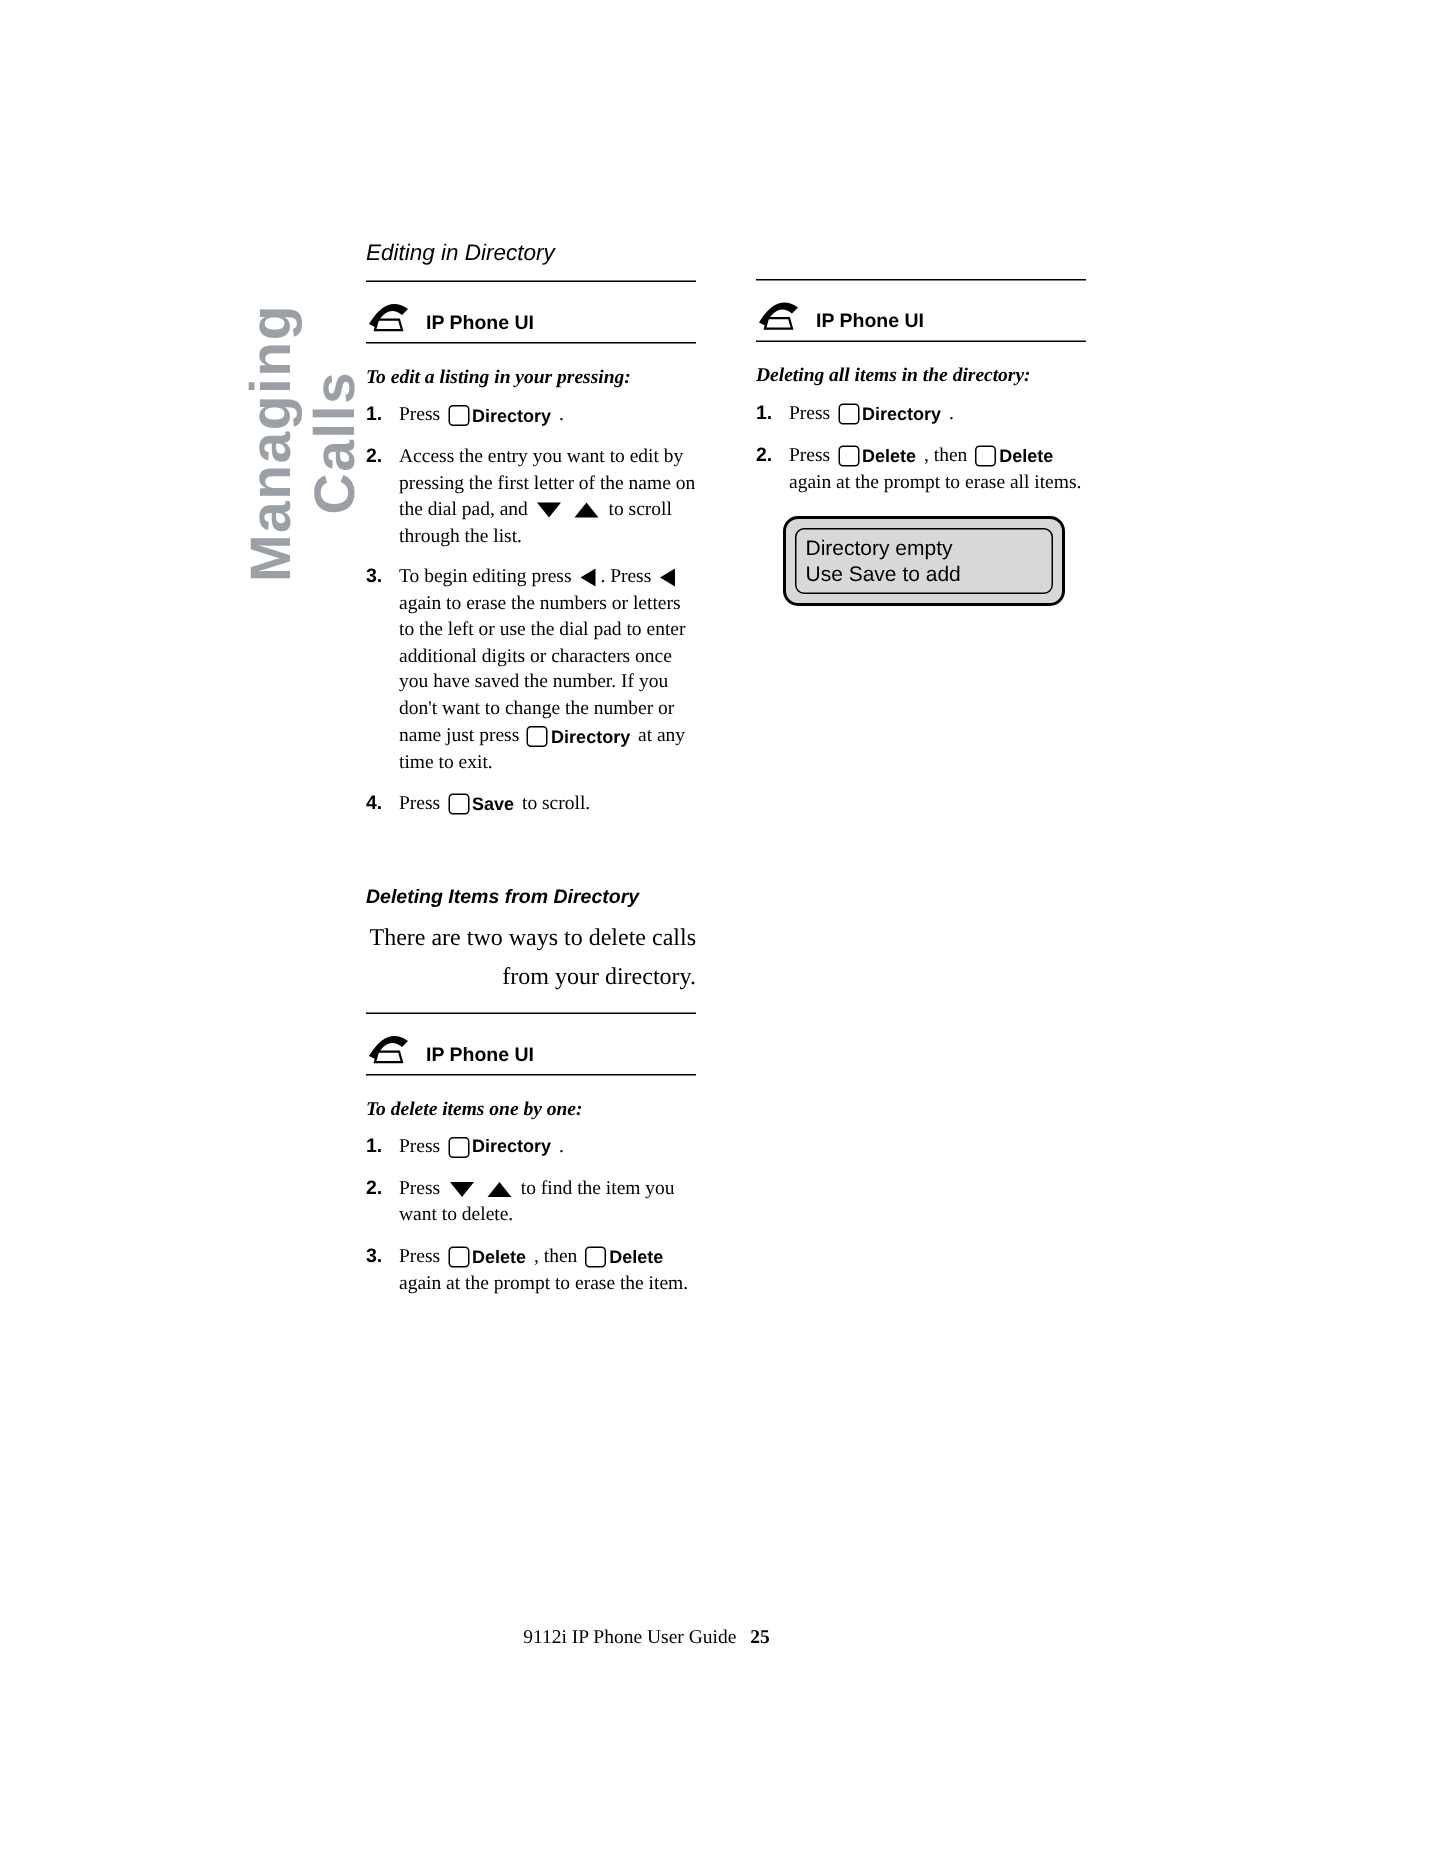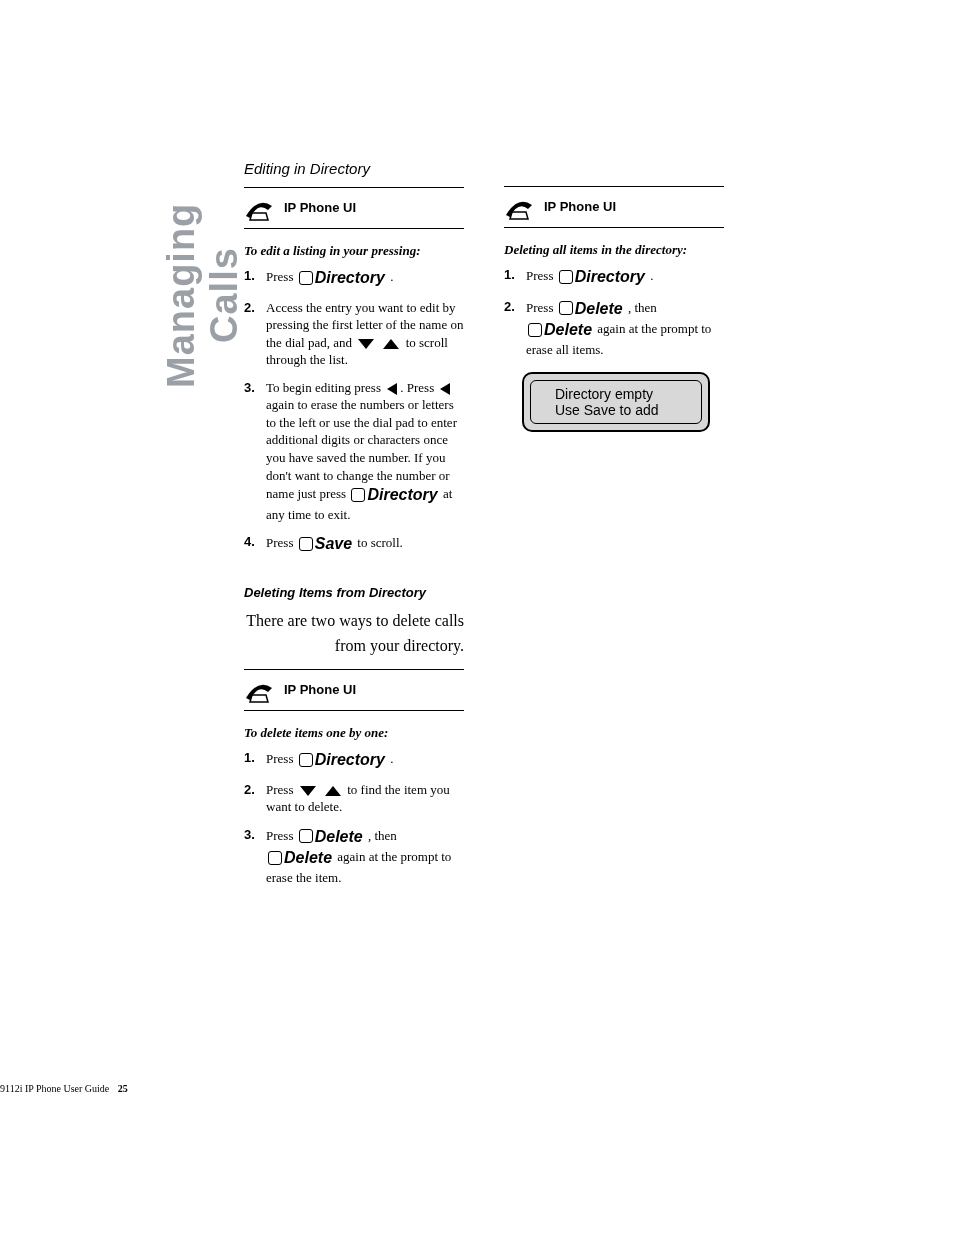--- a/index.html
+++ b/index.html
@@ -60,21 +60,21 @@
     font-size: 13px;
     margin: 20px 0 8px 0;
   }
   .hr-top {
     border: none;
     border-top: 1px solid #000;
     margin: 6px 0 12px 0;
   }
   .phoneui-row {
     display: flex;
-    align-items: flex-start;
+    align-items: flex-end;
     gap: 10px;
     margin: 10px 0 2px 0;
   }
   .phoneui-label {
     font-family: Arial, Helvetica, sans-serif;
     font-weight: bold;
     font-size: 13px;
   }
   .procedure-title {
     font-family: Georgia, serif;
@@ -117,59 +117,58 @@
     display: inline-block;
     width: 12px;
     height: 12px;
     border: 1.5px solid #000;
     border-radius: 3px;
     background: #fff;
   }
   .keybtn .lbl {
     font-family: Arial, Helvetica, sans-serif;
     font-weight: bold;
-    font-style: italic;
-    font-size: 16px;
+    font-size: 12px;
   }
   .lcd {
     margin: 14px 0 10px 18px;
     width: 188px;
     height: 60px;
     border: 2.5px solid #000;
     border-radius: 10px;
     background: #d8d8d8;
     position: relative;
     box-sizing: border-box;
   }
   .lcd-inner {
     position: absolute;
     left: 6px; right: 6px; top: 6px; bottom: 6px;
     border: 1px solid #000;
     border-radius: 6px;
     display: flex;
     flex-direction: column;
     justify-content: center;
-    padding-left: 24px;
+    padding-left: 6px;
     font-family: Arial, Helvetica, sans-serif;
     font-size: 14px;
     line-height: 1.2;
   }
   .body-text {
     font-size: 16px;
     line-height: 1.6;
     margin: 8px 0 10px 0;
     text-align: right;
   }
   .footer {
     position: absolute;
     left: 0;
     width: 862px;
     top: 1083px;
-    text-align: left;
-    font-size: 10px;
+    text-align: center;
+    font-size: 13px;
   }
   .footer .pn { font-weight: bold; padding-left: 6px; }
   svg.icon { flex: none; }
   svg.inline { vertical-align: middle; margin: 0 2px; }
 </style>
 </head>
 <body>
 
 <div class="page">
 
@@ -228,21 +227,21 @@
       <li>
         <span>Press</span>
         <span class="keybtn">
             <span class="shape"></span>
             <span class="lbl">Save</span>
           </span>
         <span>to scroll.</span>
       </li>
     </ol>
 
-    <div class="sub-title" style="margin-top:30px">Deleting Items from Directory</div>
+    <div class="sub-title" style="margin-top:46px">Deleting Items from Directory</div>
     <div class="body-text">There are two ways to delete calls from your directory.</div>
 
     <hr class="hr-top">
     <div class="phoneui-row">
       <svg class="icon" width="30" height="22" viewBox="0 0 30 22">
         <path d="M2 16 Q14 -4 28 6 L24 10 Q14 2 6 18 Z" fill="#000"></path>
         <path d="M8 13 L22 13 L24 20 L6 20 Z" fill="none" stroke="#000" stroke-width="1.5"></path>
       </svg>
       <span class="phoneui-label">IP Phone UI</span>
     </div>

